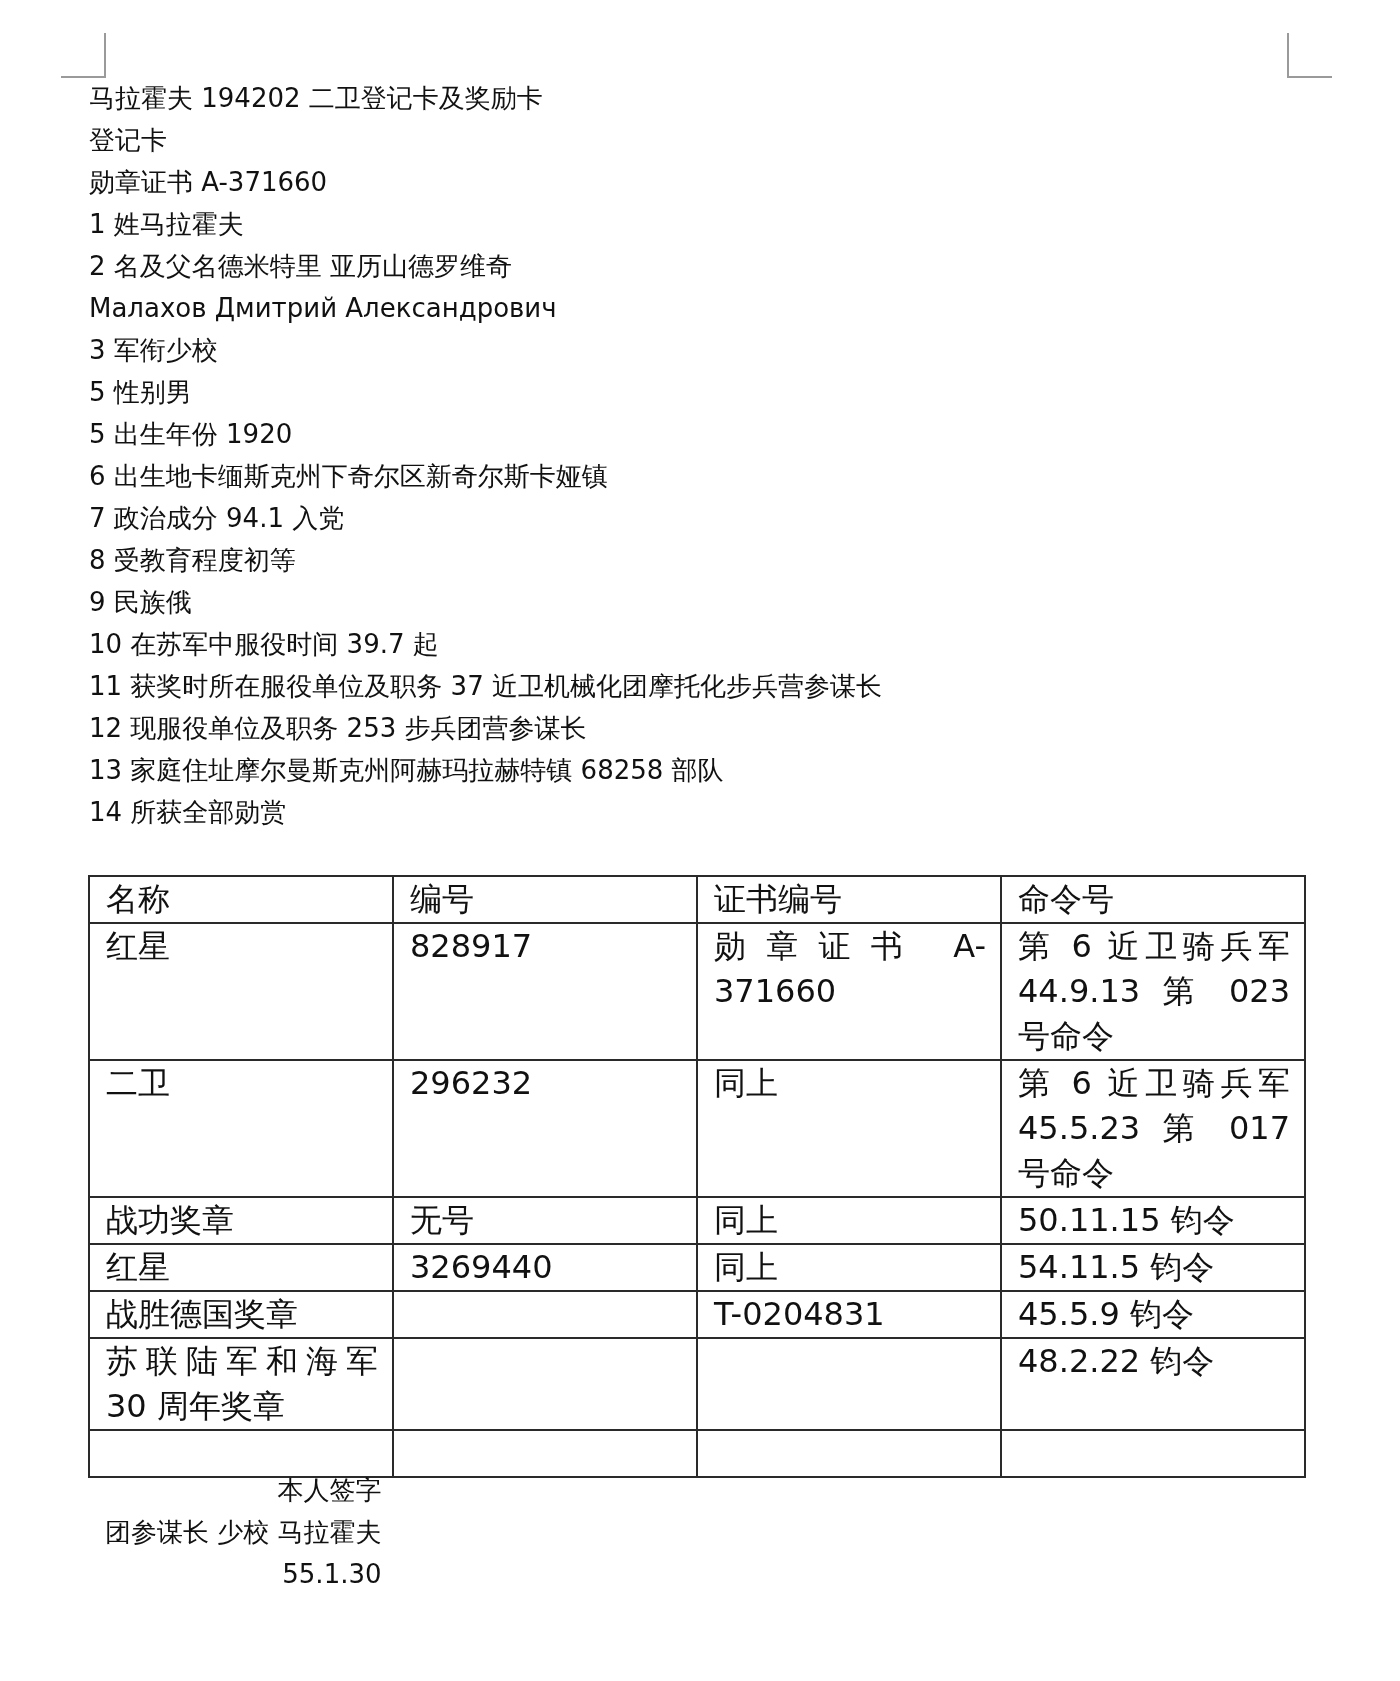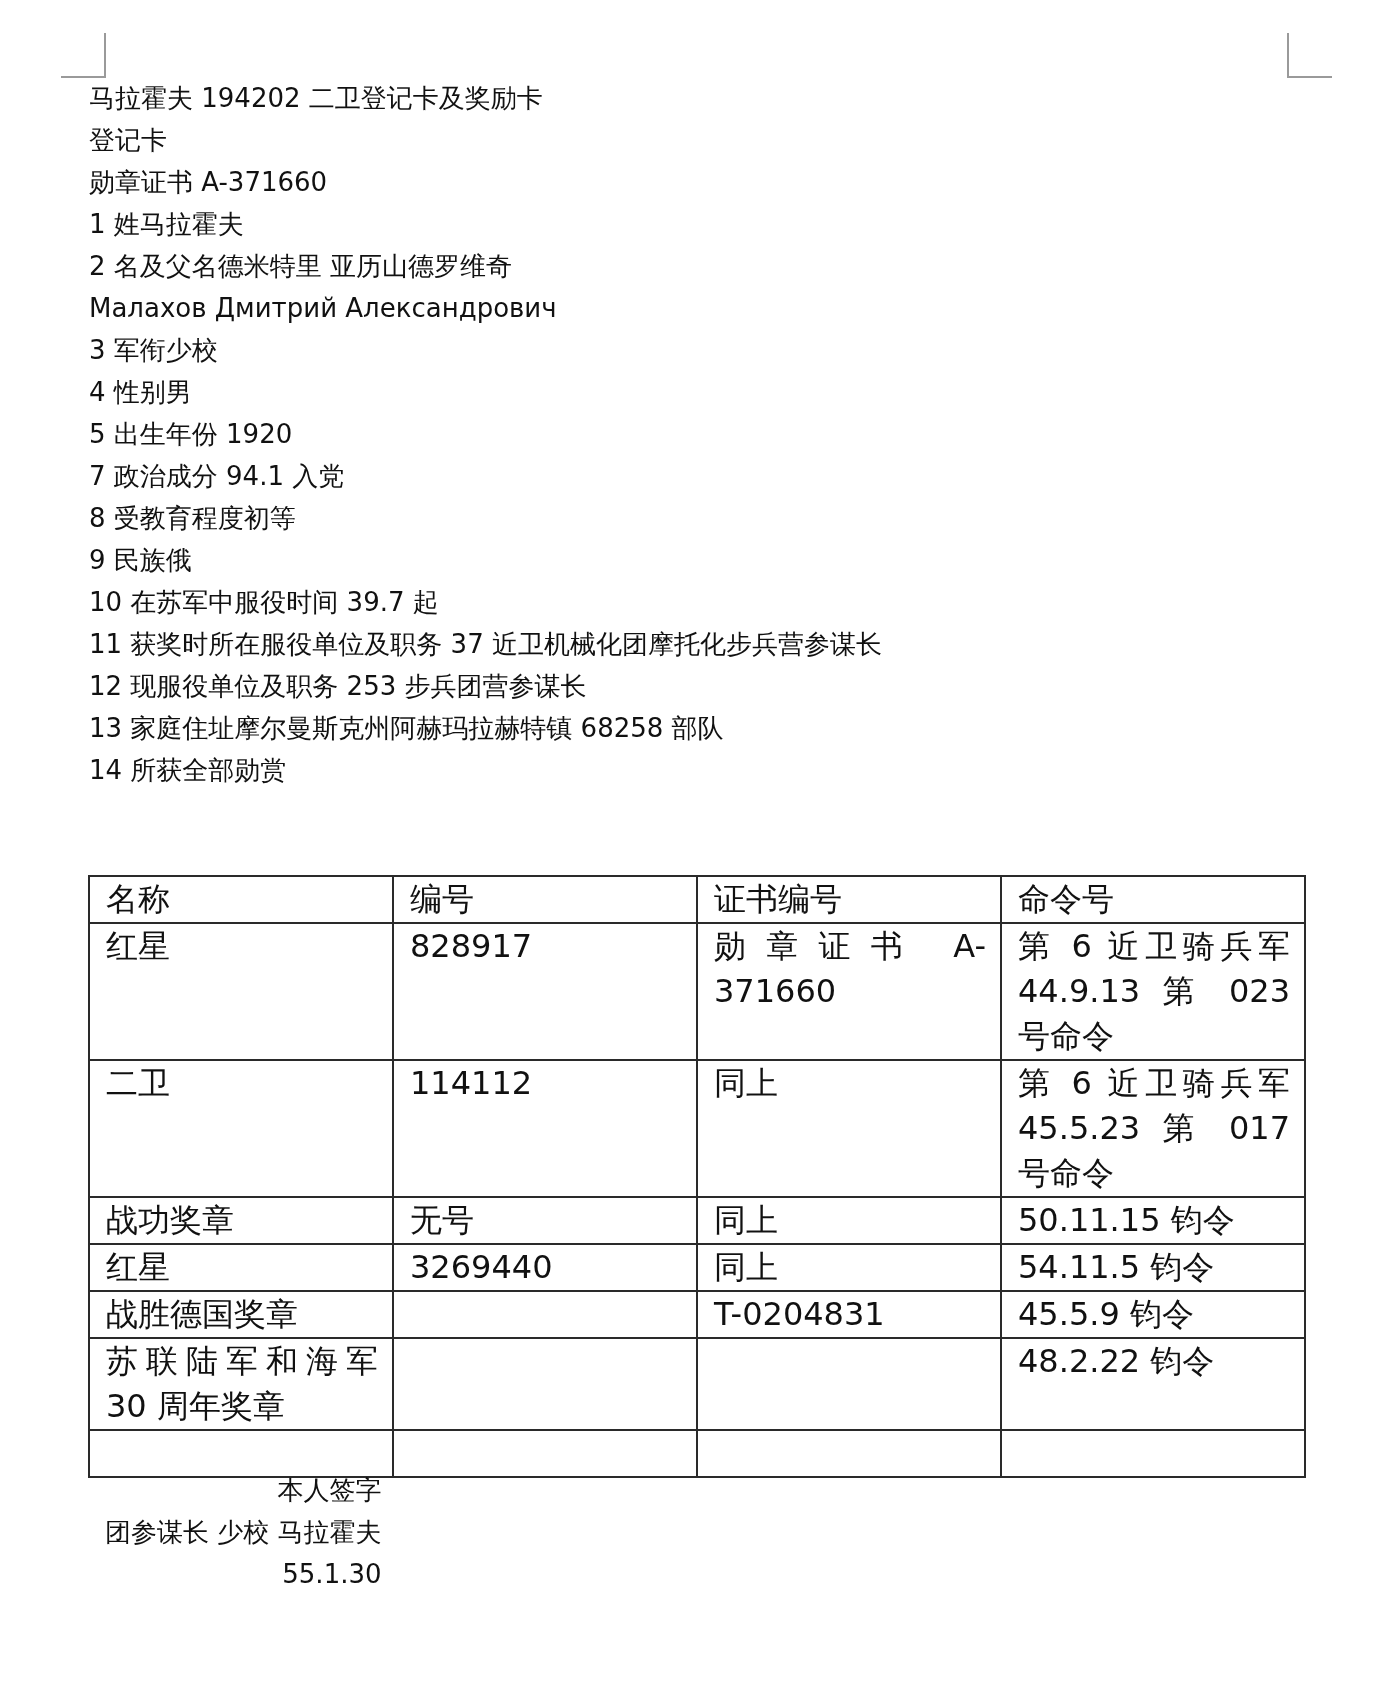--- a/index.html
+++ b/index.html
@@ -42,22 +42,23 @@
 <div class="corner corner-tr"></div>
 
 <div class="lines">
   <div class="line">马拉霍夫 194202 二卫登记卡及奖励卡</div>
   <div class="line">登记卡</div>
   <div class="line">勋章证书 A-371660</div>
   <div class="line">1 姓马拉霍夫</div>
   <div class="line">2 名及父名德米特里  亚历山德罗维奇</div>
   <div class="line">Малахов Дмитрий Александрович</div>
   <div class="line">3 军衔少校</div>
-  <div class="line">4 性别男</div>
+  <div class="line">5 性别男</div>
   <div class="line">5 出生年份 1920</div>
+  <div class="line">6 出生地卡缅斯克州下奇尔区新奇尔斯卡娅镇</div>
   <div class="line">7 政治成分 94.1 入党</div>
   <div class="line">8 受教育程度初等</div>
   <div class="line">9 民族俄</div>
   <div class="line">10 在苏军中服役时间 39.7 起</div>
   <div class="line">11 获奖时所在服役单位及职务 37 近卫机械化团摩托化步兵营参谋长</div>
   <div class="line">12 现服役单位及职务 253 步兵团营参谋长</div>
   <div class="line">13 家庭住址摩尔曼斯克州阿赫玛拉赫特镇 68258 部队</div>
   <div class="line">14 所获全部勋赏</div>
 </div>
 
@@ -76,21 +77,21 @@
     <td>命令号</td>
   </tr>
   <tr class="r3">
     <td>红星</td>
     <td>828917</td>
     <td>勋章证书 A-371660</td>
     <td>第 6 近卫骑兵军 44.9.13 第 023 号命令</td>
   </tr>
   <tr class="r3">
     <td>二卫</td>
-    <td>114112</td>
+    <td>296232</td>
     <td>同上</td>
     <td>第 6 近卫骑兵军 45.5.23 第 017 号命令</td>
   </tr>
   <tr class="r1">
     <td>战功奖章</td>
     <td>无号</td>
     <td>同上</td>
     <td>50.11.15 钧令</td>
   </tr>
   <tr class="r1">

